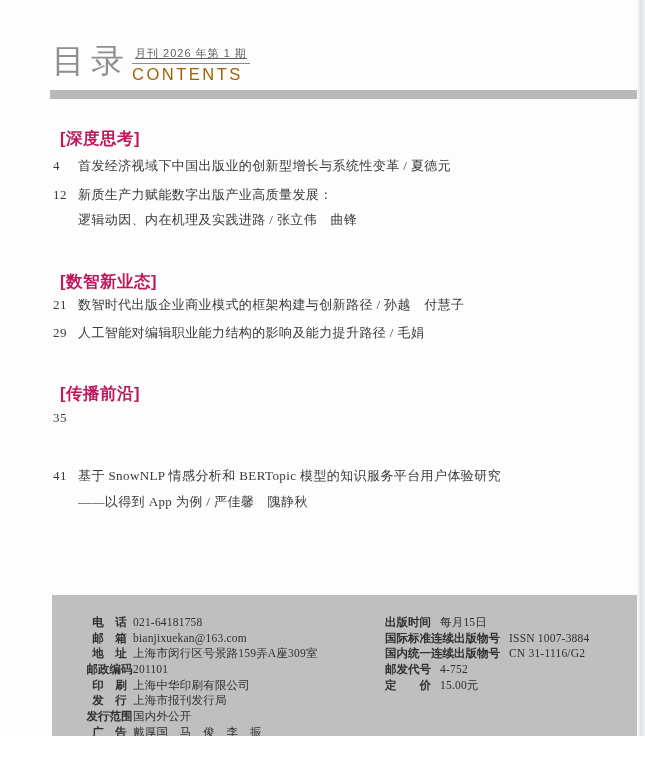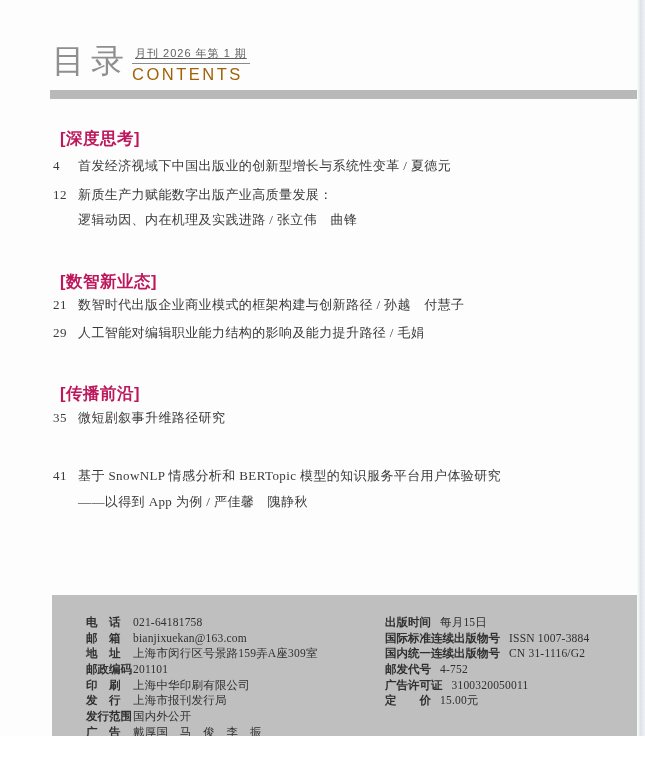--- a/index.html
+++ b/index.html
@@ -93,20 +93,21 @@
     align-items: baseline;
     height: 15.7px;
     font-size: 11.5px;
     color: #2f2f2f;
     white-space: nowrap;
   }
   .f-label {
     font-weight: bold;
     font-family: "Liberation Sans", "DejaVu Sans", sans-serif;
     flex: 0 0 auto;
+    text-align: center;
   }
   .col-left .f-label { width: 47px; }
   .col-right .f-label { margin-right: 9px; }
   .f-value {
     font-family: "Liberation Serif", "DejaVu Serif", serif;
     letter-spacing: 0.2px;
   }
 </style>
 </head>
 <body>
@@ -131,21 +132,20 @@
   <div class="toc-line toc-text" style="top:212px">逻辑动因、内在机理及实践进路 / 张立伟　曲锋</div>
 
   <div class="sec-heading" style="top:271px">[数智新业态]</div>
   <div class="toc-line toc-num" style="top:297px">21</div>
   <div class="toc-line toc-text" style="top:297px">数智时代出版企业商业模式的框架构建与创新路径 / 孙越　付慧子</div>
   <div class="toc-line toc-num" style="top:325px">29</div>
   <div class="toc-line toc-text" style="top:325px">人工智能对编辑职业能力结构的影响及能力提升路径 / 毛娟</div>
 
   <div class="sec-heading" style="top:383px">[传播前沿]</div>
   <div class="toc-line toc-num" style="top:410px">35</div>
-  <div class="toc-line toc-text" style="top:410px">微短剧叙事升维路径研究</div>
   <div class="toc-line toc-num" style="top:468px">41</div>
   <div class="toc-line toc-text" style="top:468px">基于 SnowNLP 情感分析和 BERTopic 模型的知识服务平台用户体验研究</div>
   <div class="toc-line toc-text" style="top:494px">——以得到 App 为例 / 严佳馨　隗静秋</div>
 
   <div class="footer-box">
     <div class="col-left">
       <div class="f-row">
         <span class="f-label">电　话</span>
         <span class="f-value">021-64181758</span>
       </div>
@@ -189,24 +189,20 @@
       </div>
       <div class="f-row">
         <span class="f-label">国内统一连续出版物号</span>
         <span class="f-value">CN 31-1116/G2</span>
       </div>
       <div class="f-row">
         <span class="f-label">邮发代号</span>
         <span class="f-value">4-752</span>
       </div>
       <div class="f-row">
-        <span class="f-label">广告许可证</span>
-        <span class="f-value">3100320050011</span>
-      </div>
-      <div class="f-row">
         <span class="f-label">定　　价</span>
         <span class="f-value">15.00元</span>
       </div>
     </div>
   </div>
 
   <div class="edge-right"></div>
 </div>
 
 </body></html>

